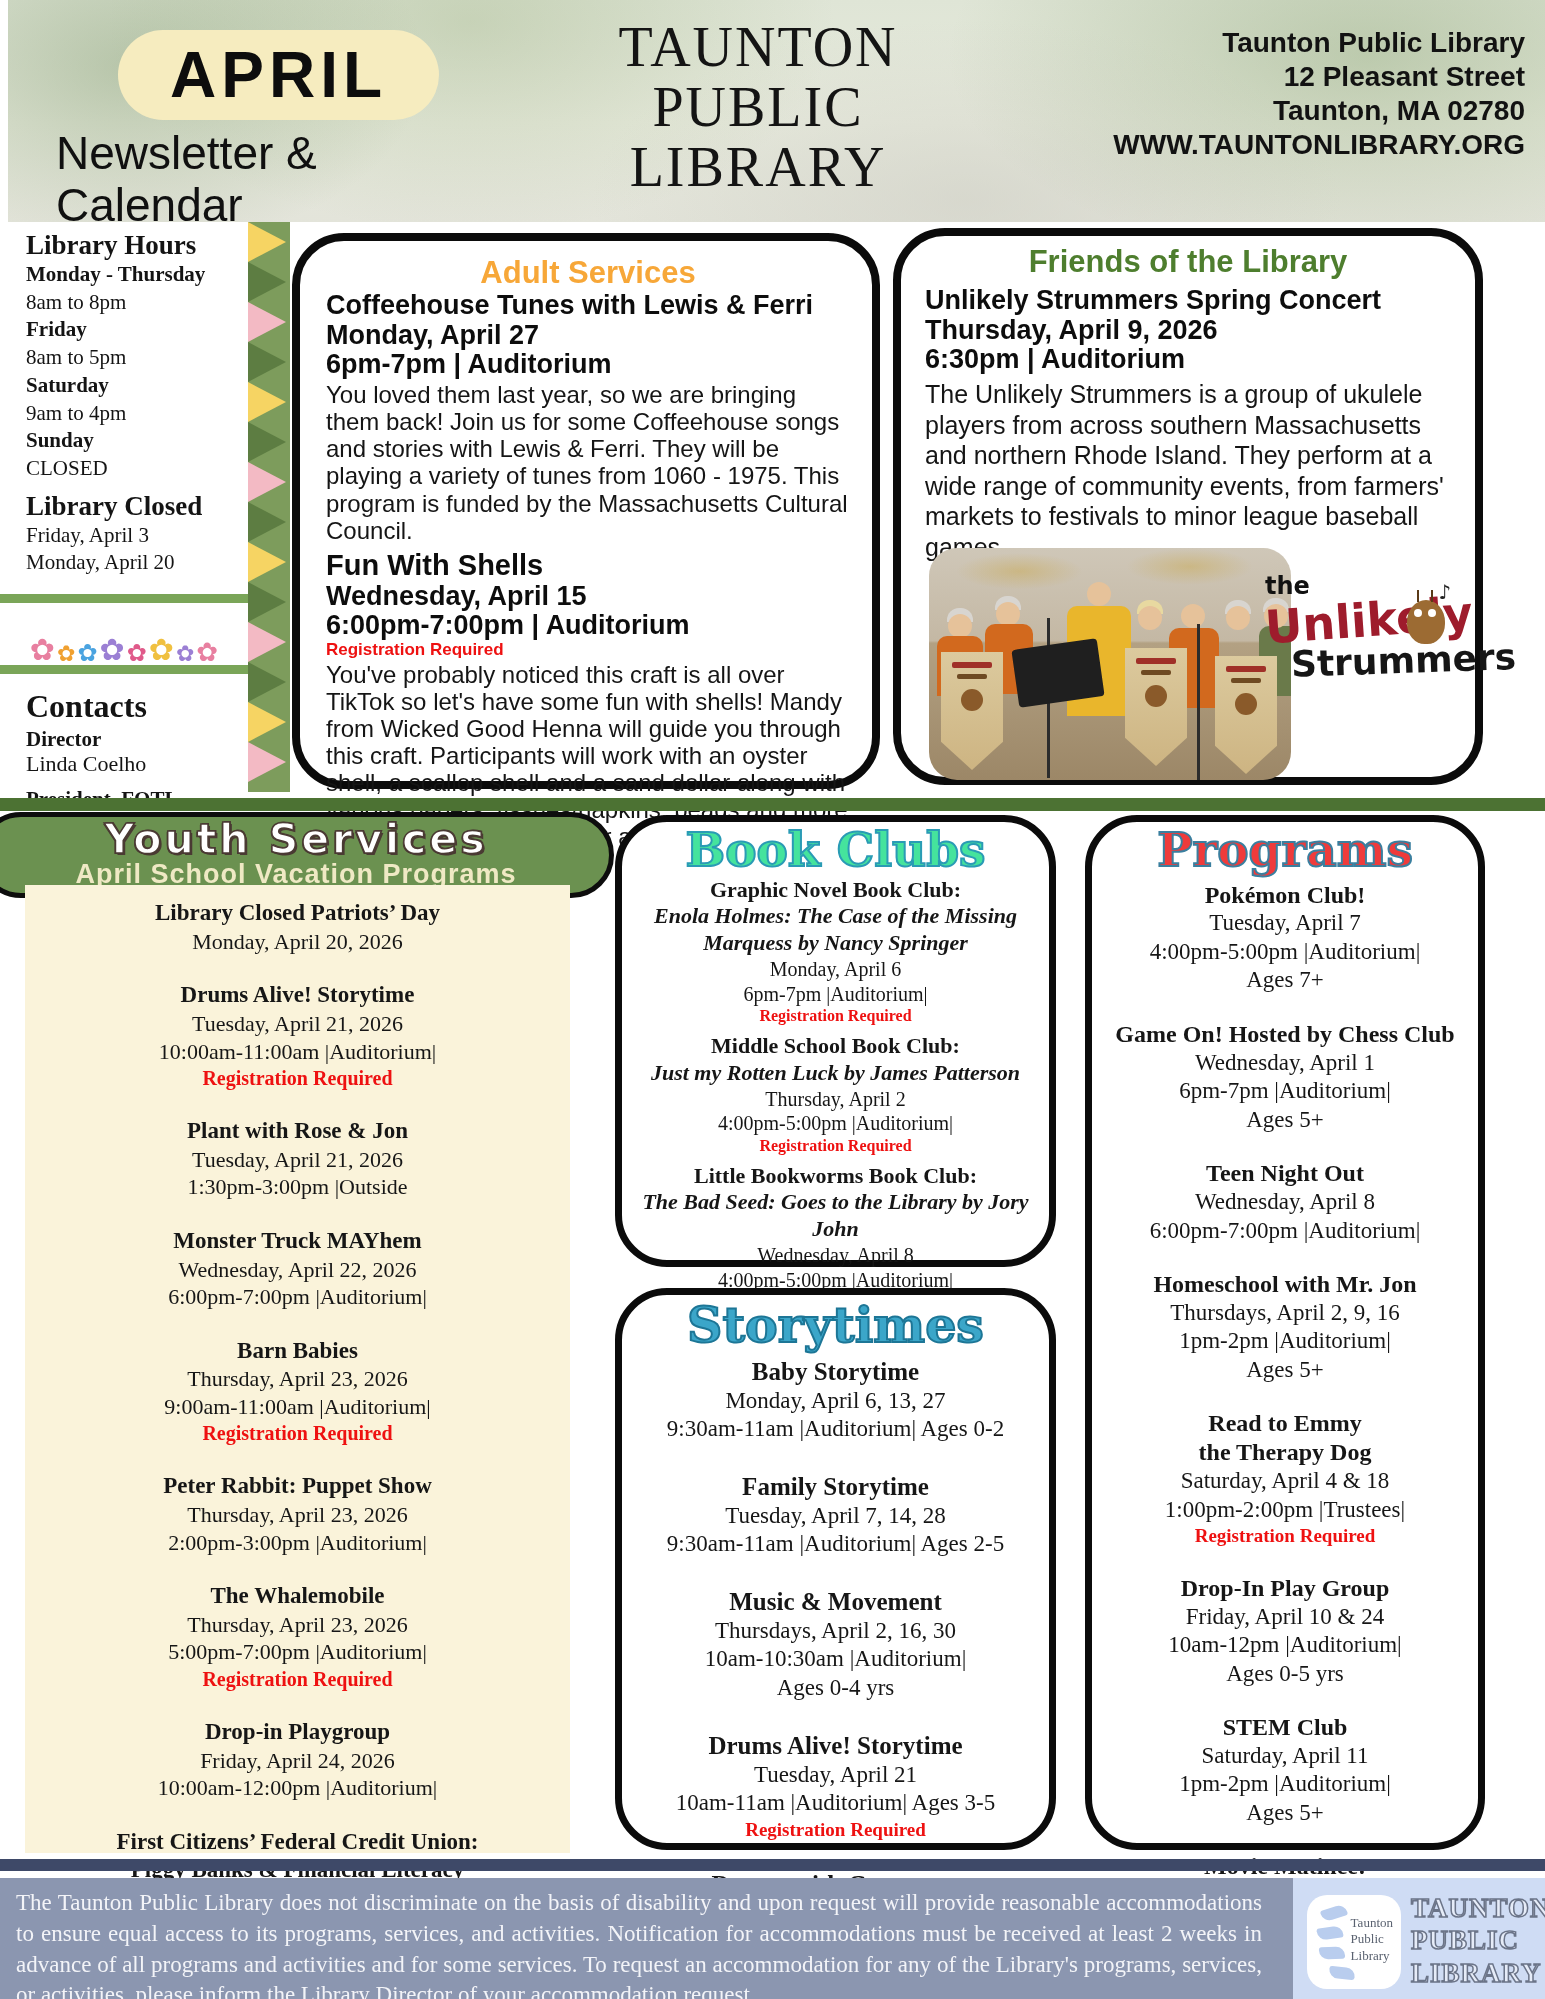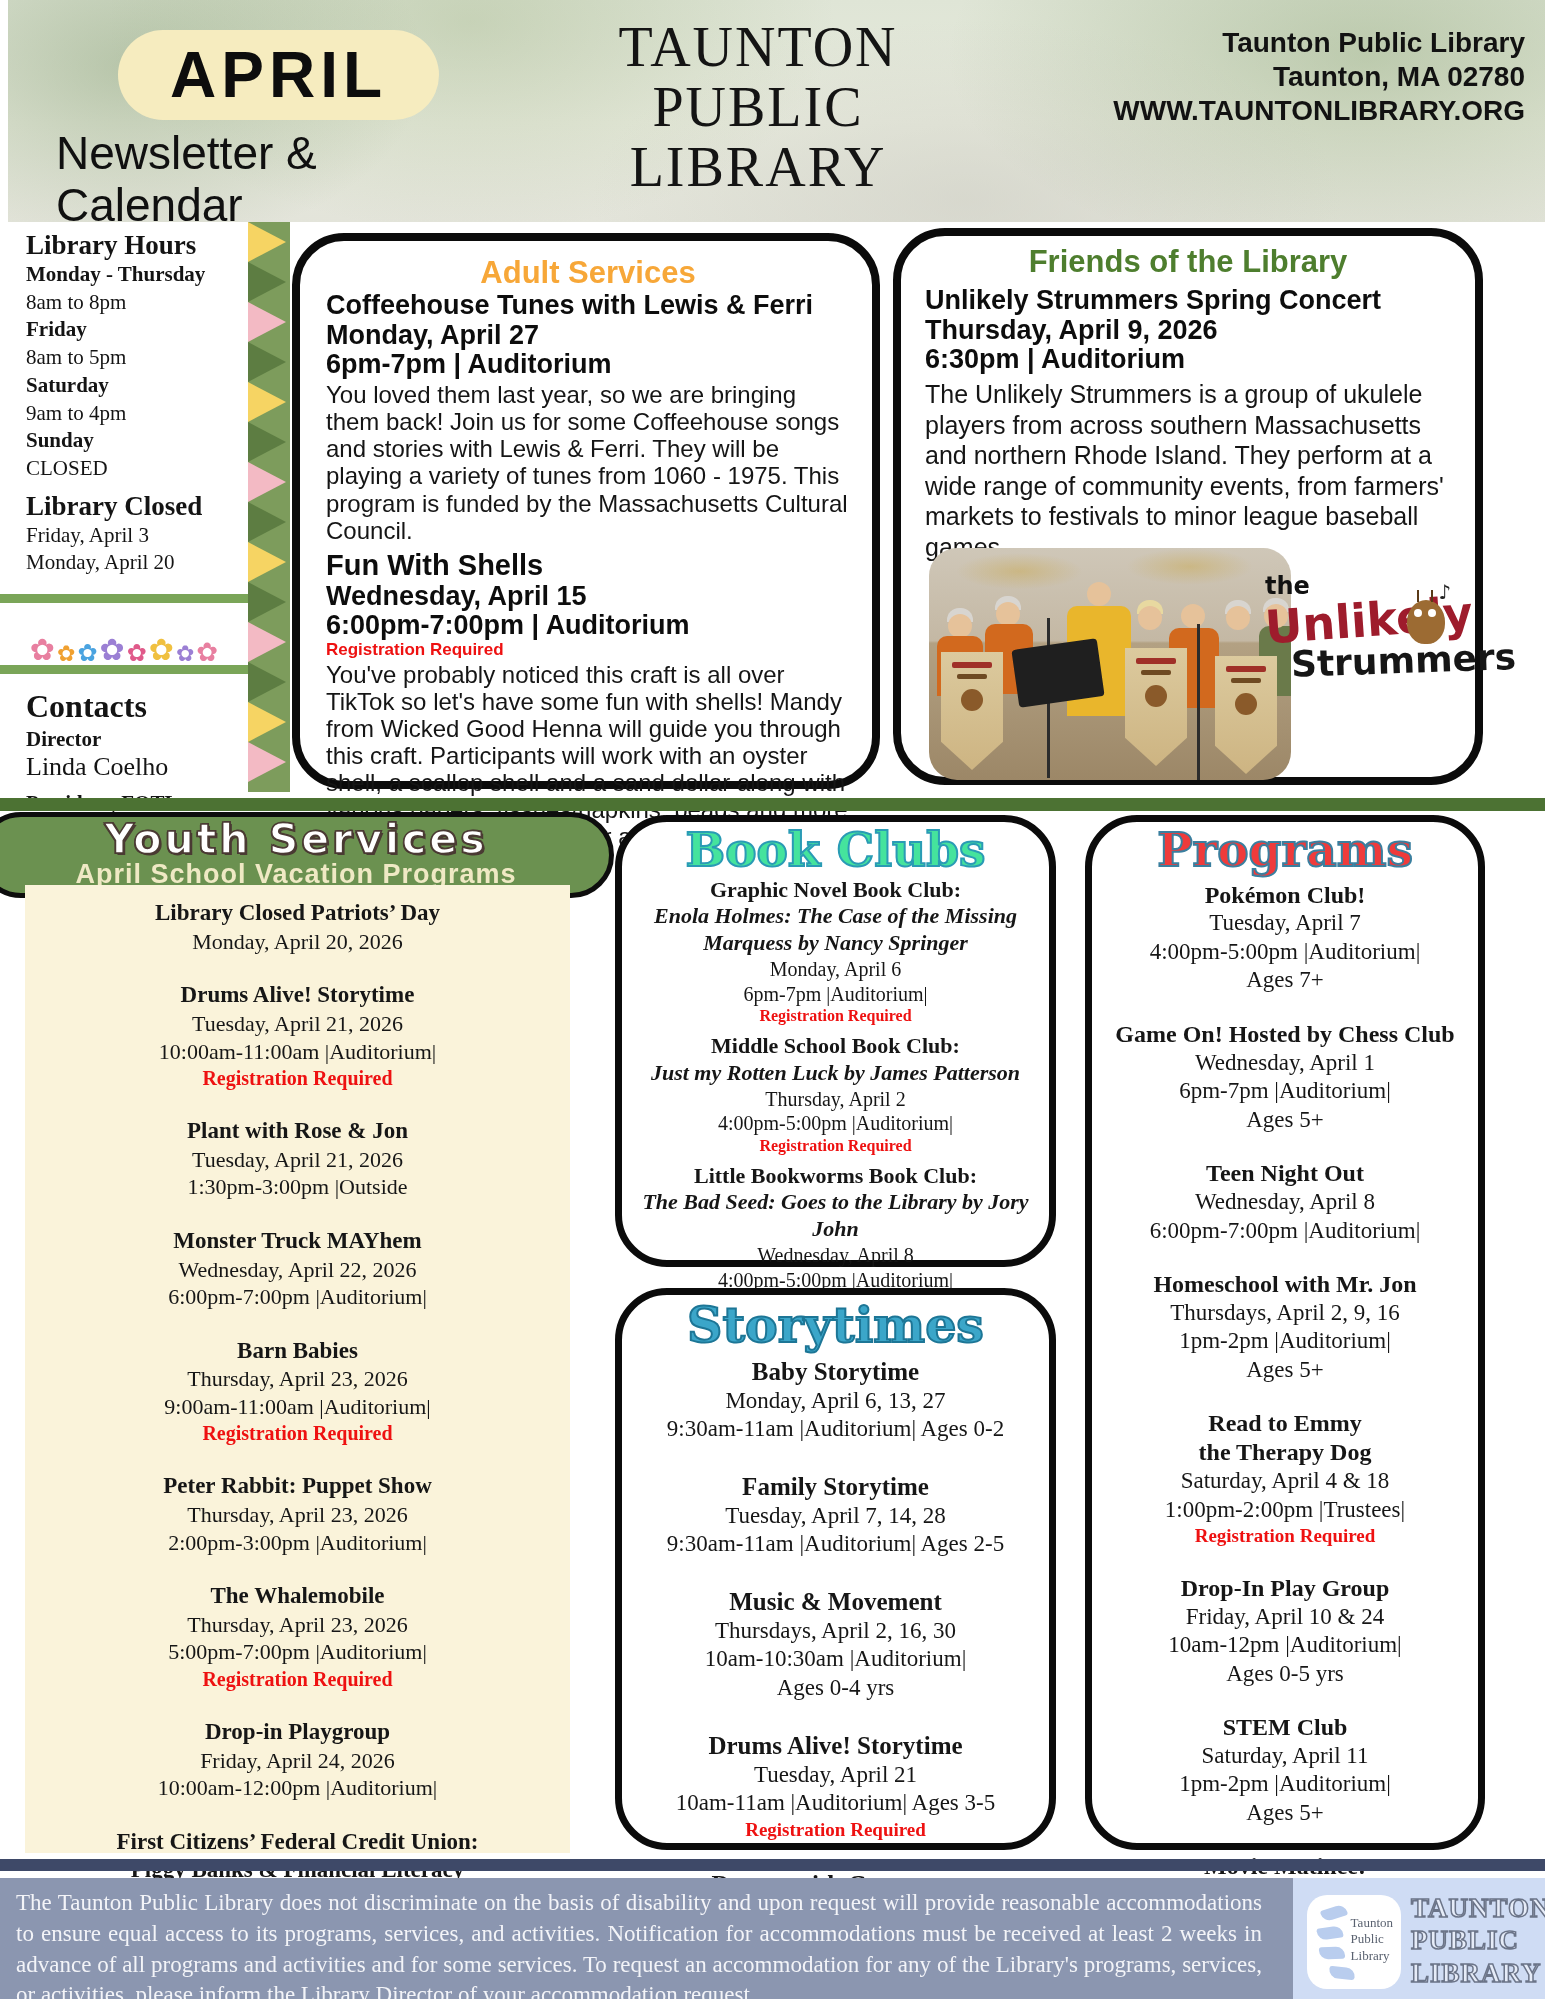--- a/index.html
+++ b/index.html
@@ -31,21 +31,21 @@
   .sb-line{font-size:21px;line-height:1.32;}
   .sb-line b{font-size:21px;}
   .sb-closed{font-size:27px;font-weight:bold;margin-top:8px;}
   .flowerband{position:absolute;left:0;top:594px;width:248px;}
   .gbar{height:9px;background:#7aa558;}
   .flowers{height:62px;display:flex;align-items:flex-end;justify-content:center;gap:2px;background:#fff;overflow:hidden;}
   .flowers span{font-size:30px;line-height:1;}
   .contacts{position:absolute;left:26px;top:688px;font-family:"Liberation Serif",serif;color:#141414;width:220px;}
   .ct-h{font-size:32px;font-weight:bold;margin-bottom:2px;}
   .ct-role{font-size:21px;font-weight:bold;line-height:1.15;margin-top:9px;}
-  .ct-name{font-size:26px;line-height:1.2;}
+  .ct-name{font-size:22px;line-height:1.2;}
 
   
   .tristrip{position:absolute;left:248px;top:222px;width:42px;height:570px;background:#7d9c5c;overflow:hidden;}
   .tri{width:0;height:0;border-top:20px solid transparent;border-bottom:20px solid transparent;}
   .tri-y{border-left:38px solid #f6d463;}
   .tri-p{border-left:38px solid #f3bac4;}
   .tri-g{border-left:38px solid #5d7d42;}
 
   
   .card{position:absolute;background:#fff;border:8px solid #0b0b0b;border-radius:52px;box-sizing:border-box;}
@@ -158,20 +158,21 @@
     </div>
     <div class="newsletter" style="white-space:pre-line;">Newsletter &amp;
 Calendar</div>
     <div class="lib-title">
       <div>TAUNTON</div>
       <div>PUBLIC</div>
       <div>LIBRARY</div>
     </div>
     <div class="addr">
       <div>Taunton Public Library</div>
+      <div>12 Pleasant Street</div>
       <div>Taunton, MA 02780</div>
       <div>WWW.TAUNTONLIBRARY.ORG</div>
     </div>
   </div>
 
   <div class="sidebar">
     <div class="sb-inner">
       <div class="sb-h1">Library Hours</div>
       <div class="sb-line"><b>Monday - Thursday</b></div>
       <div class="sb-line">8am to 8pm</div>

